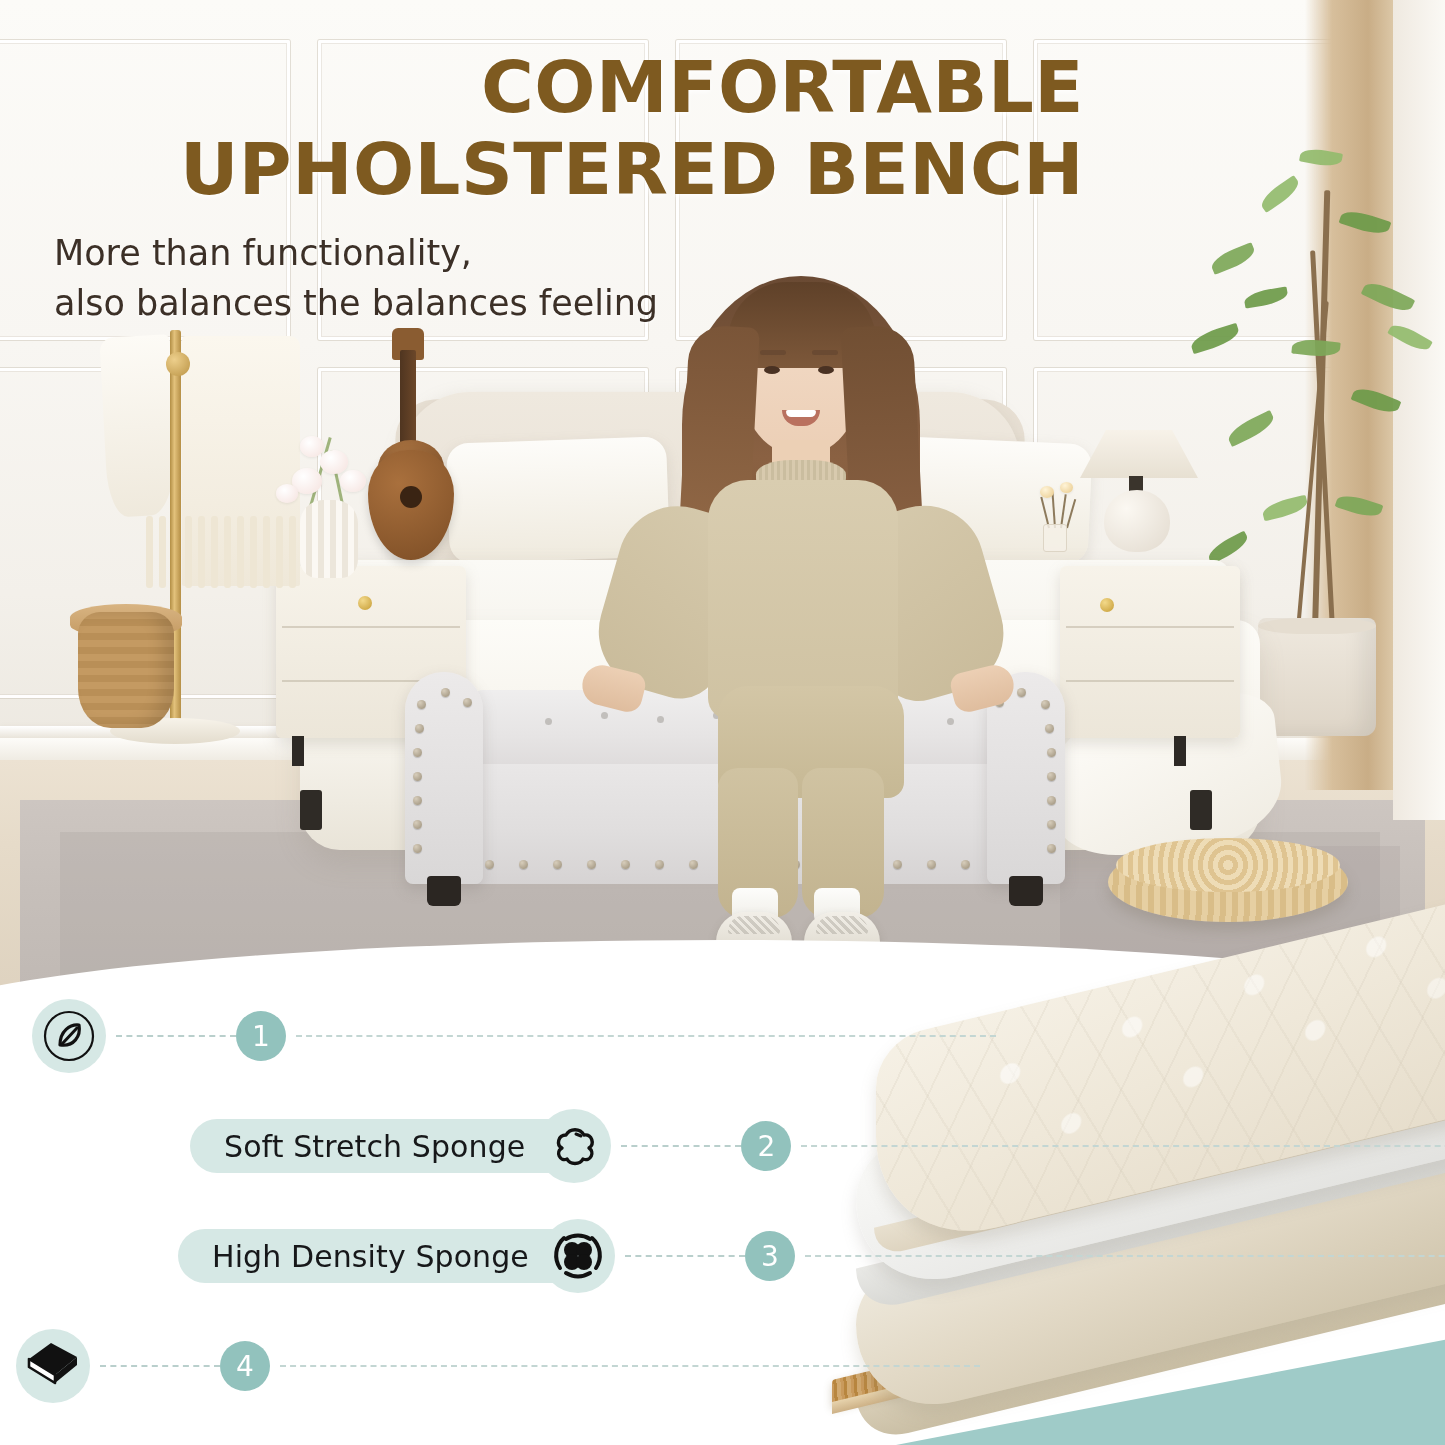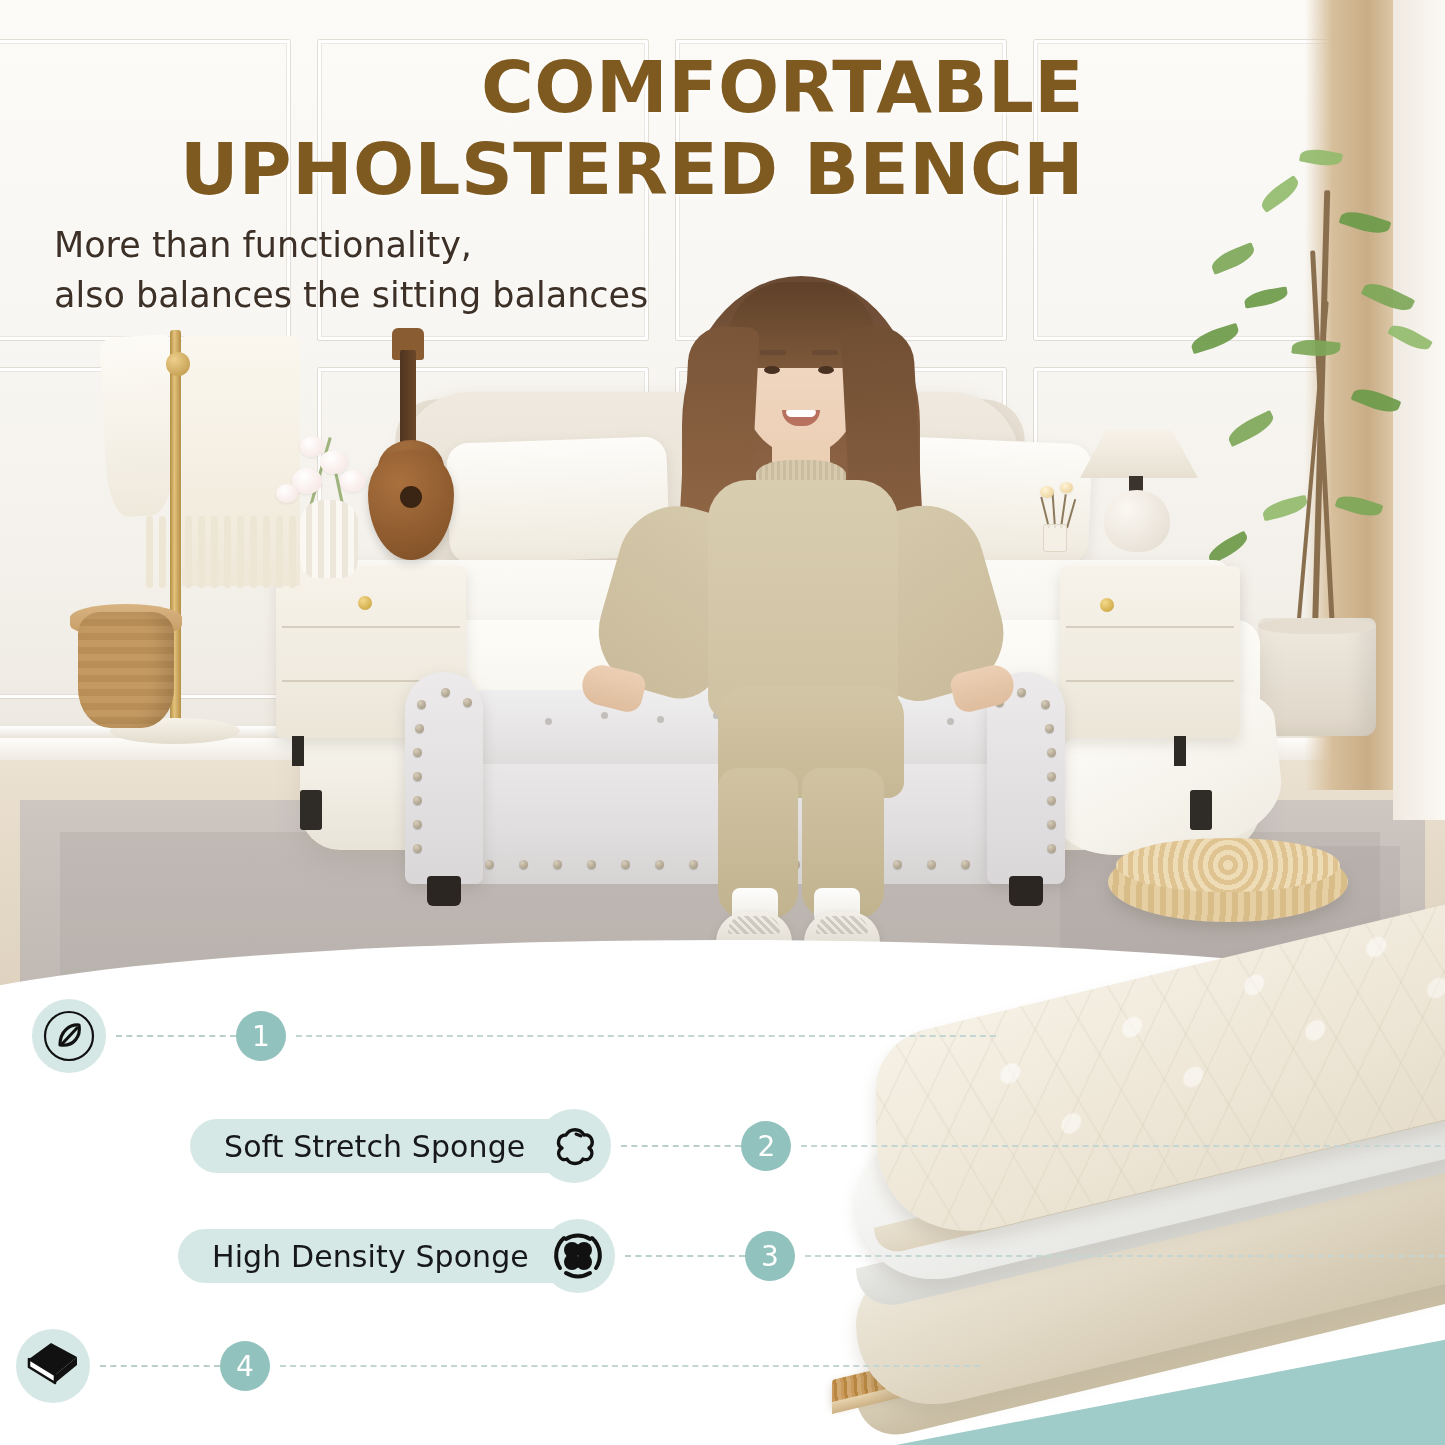--- a/index.html
+++ b/index.html
@@ -223,21 +223,21 @@
   .bench-foot { position:absolute; top:204px; width:34px; height:30px; background:#2b2622; border-radius:4px 4px 6px 6px; }
   .tuft { position:absolute; width:7px; height:7px; border-radius:50%; background: rgba(160,156,152,.55); }
   .nail { position:absolute; width:9px; height:9px; border-radius:50%;
     background: radial-gradient(circle at 34% 30%, #d7cdbb, #9a8e78); box-shadow:0 1px 1px rgba(0,0,0,.18); }
 
   
   .headline { position:absolute; left:54px; top:46px; width:1030px; z-index:40; }
   .hl-line { font-family:"DejaVu Sans","Liberation Sans",sans-serif;
     font-weight:700; font-size:72px; line-height:82px; letter-spacing:.5px;
     color:#7e5a20; text-shadow: 0 2px 5px rgba(255,255,255,.85); text-align: right; }
-  .subline { margin-top:10px; font-family:"DejaVu Sans","Liberation Sans",sans-serif;
+  .subline { margin-top:18px; font-family:"DejaVu Sans","Liberation Sans",sans-serif;
     font-size:35px; line-height:50px; color:#3c3027; text-shadow: 0 1px 3px rgba(255,255,255,.9); }
 
   
   .white-panel { position:absolute; left:-110px; top:940px; width:1665px; height:620px;
     background:#ffffff; border-radius: 50% 50% 0 0 / 90px 90px 0 0; z-index:30; }
 
   
   .teal-wedge { position:absolute; left:770px; bottom:0; width:700px; height:110px;
     background:#9fcbc8; z-index:31;
     clip-path: polygon(18% 100%, 100% 0, 100% 100%); }
@@ -502,21 +502,21 @@
       <div class="m-sock" style="left:142px;top:620px"></div>
       <div class="m-sock" style="left:224px;top:620px"></div>
       <div class="m-slip" style="left:126px;top:644px"></div>
       <div class="m-slip" style="left:214px;top:644px"></div>
     </div>
 
     <div class="headline">
       <div class="hl-line">COMFORTABLE</div>
       <div class="hl-line">UPHOLSTERED BENCH</div>
       <div class="subline">More than functionality,</div>
-      <div class="subline" style="margin-top:0">also balances the sitting balances</div>
+      <div class="subline" style="margin-top:0">also balances the balances feeling</div>
     </div>
   </div>
 
   <div class="white-panel"></div>
   <div class="teal-wedge"></div>
 
   <div class="stack">
     <div class="layer l-beige-edge"></div>
     <div class="layer l-board"></div>
     <div class="layer l-board-edge"></div>

